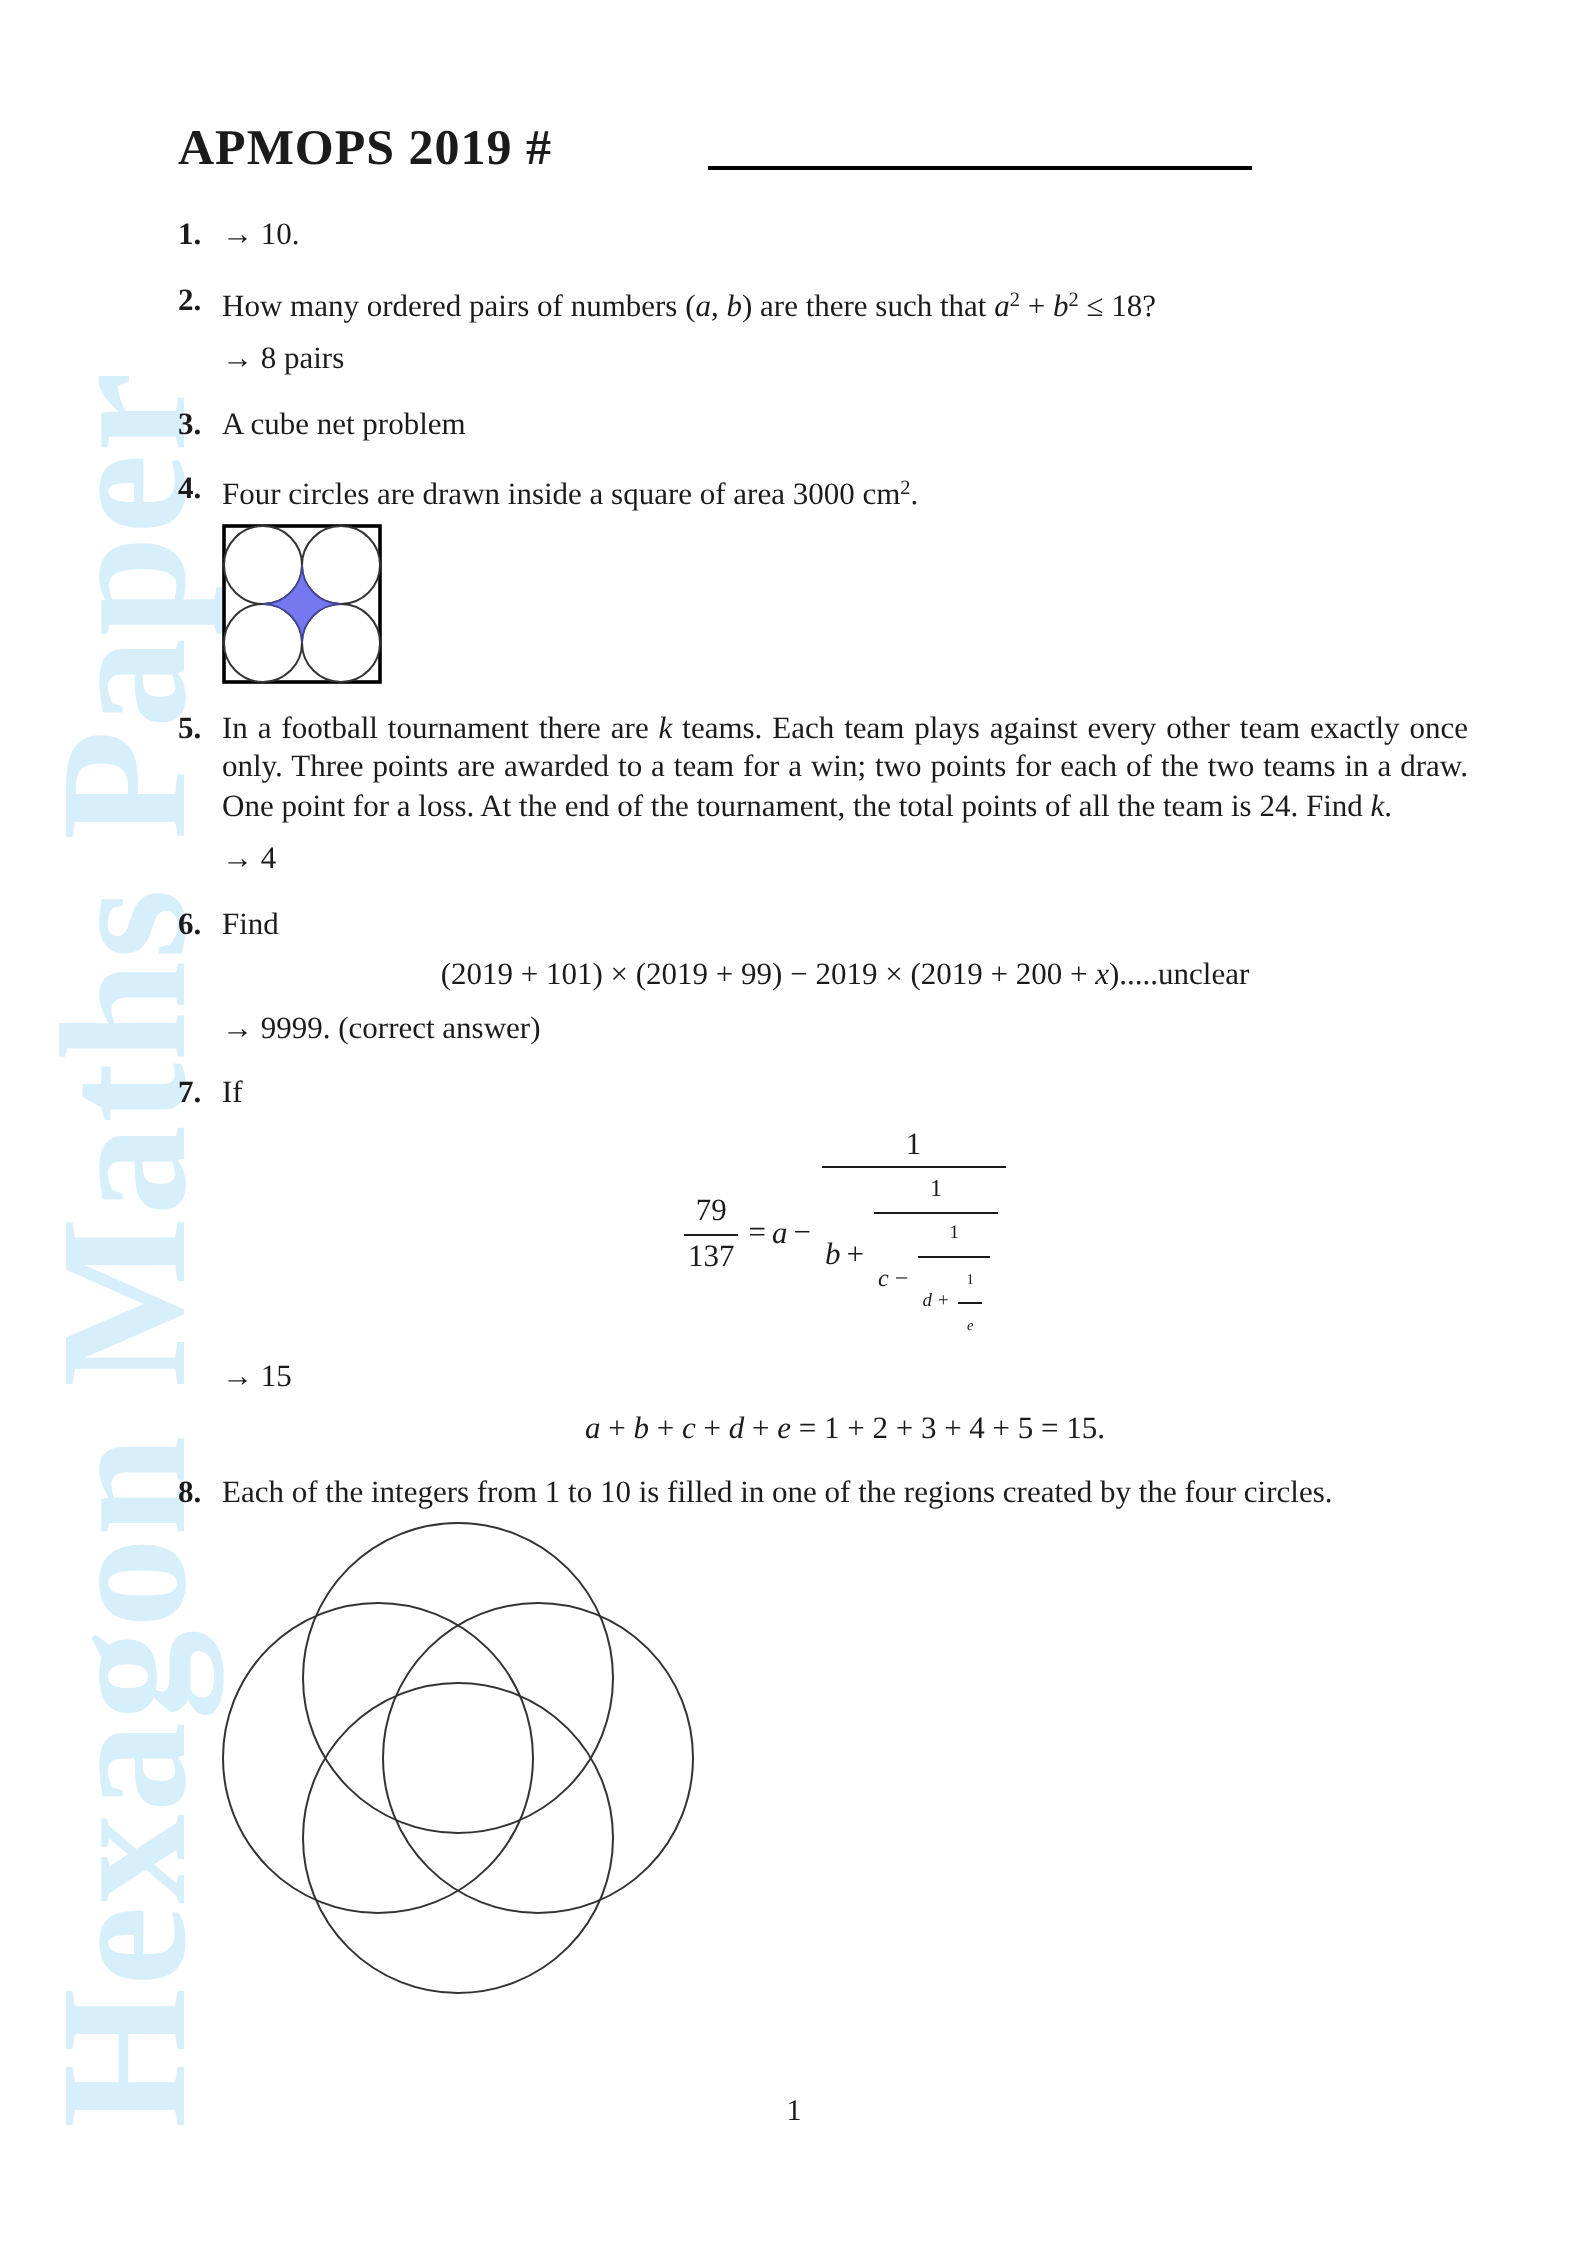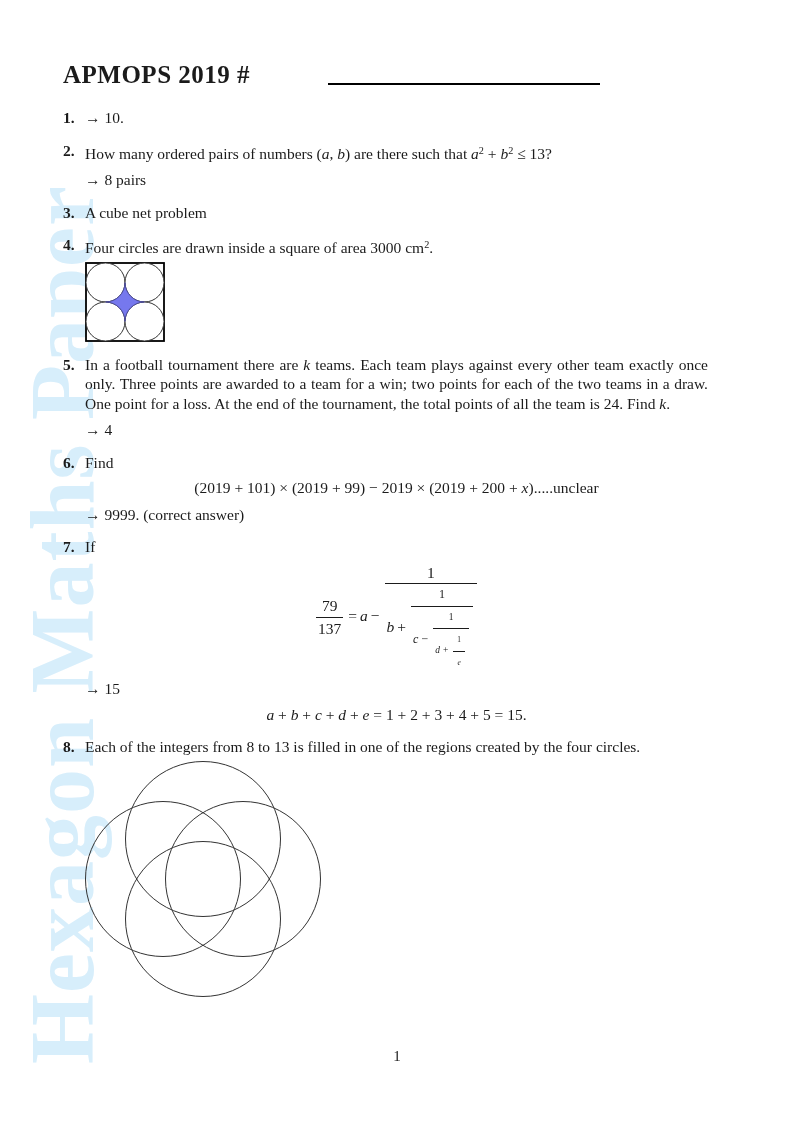--- a/index.html
+++ b/index.html
@@ -9,21 +9,21 @@
     font-family:"Liberation Serif","DejaVu Serif",serif;
     color:#1b1b1b; font-size:15.5px;
   }
   .watermark {
     position:absolute; left:18px; top:1064px;
     transform:rotate(-90deg); transform-origin:0 0;
     font-size:90px; font-weight:bold; line-height:1;
     letter-spacing:1px; white-space:nowrap;
     color:#d7eefb; z-index:0; user-select:none;
   }
-  .content { position:absolute; left:63px; top:60px; width:645px; z-index:1; }
+  .content { position:absolute; left:89px; top:60px; width:645px; z-index:1; }
   .header { display:flex; align-items:flex-end; margin-bottom:18px; }
   .title { font-size:25px; font-weight:bold; letter-spacing:0.5px; line-height:30px; }
   .rule { width:272px; border-bottom:2.5px solid #000; margin-left:78px; margin-bottom:5px; }
   .problem { position:relative; padding-left:22px; margin-bottom:13px; line-height:19.5px; }
   .pnum { position:absolute; left:0; top:0; font-weight:bold; }
   .answer { margin-top:7px; }
   .just { text-align:justify;margin-top:12px; }
   .eqline { text-align:center; margin:6px 0; }
   .m-i  { font-style:italic; }
   .m-oli{ font-style:italic; text-decoration:overline; }
@@ -51,21 +51,21 @@
       <span class="rule"></span>
     </div>
 
     <div class="problem">
       <span class="pnum">1.</span>
       <div class="answer">→ 10.</div>
     </div>
 
     <div class="problem">
       <span class="pnum">2.</span>
-      <div><span>How many ordered pairs of numbers (</span><span class="m-i">a</span><span>, </span><span class="m-i">b</span><span>) are there such that </span><span class="m-i">a</span><span class="m-sup">2</span><span> + </span><span class="m-i">b</span><span class="m-sup">2</span><span> ≤ 13?</span></div>
+      <div><span>How many ordered pairs of numbers (</span><span class="m-i">a</span><span>, </span><span class="m-i">b</span><span>) are there such that </span><span class="m-i">a</span><span class="m-sup">2</span><span> + </span><span class="m-i">b</span><span class="m-sup">2</span><span> ≤ 18?</span></div>
       <div class="answer">→ 8 pairs</div>
     </div>
 
     <div class="problem">
       <span class="pnum">3.</span>
       <div><span>A cube net problem</span></div>
     </div>
 
     <div class="problem">
       <span class="pnum">4.</span>
@@ -100,21 +100,21 @@
       <div class="eqline">
         <span class="frac"><span class="fnum">79</span><span class="fden">137</span></span><span class="op">=</span><span class="m-i">a</span><span class="op">−</span><span class="frac"><span class="fnum">1</span><span class="fden"><span class="m-i">b</span><span class="op">+</span><span class="frac"><span class="fnum">1</span><span class="fden"><span class="m-i">c</span><span class="op">−</span><span class="frac"><span class="fnum">1</span><span class="fden"><span class="m-i">d</span><span class="op">+</span><span class="frac"><span class="fnum">1</span><span class="fden m-i">e</span></span></span></span></span></span></span></span>
       </div>
 
       <div class="answer">→ 15</div>
       <div class="eqline"><span class="m-i">a</span><span> + </span><span class="m-i">b</span><span> + </span><span class="m-i">c</span><span> + </span><span class="m-i">d</span><span> + </span><span class="m-i">e</span><span> = 1 + 2 + 3 + 4 + 5 = 15.</span></div>
     </div>
 
     <div class="problem">
       <span class="pnum">8.</span>
-      <div><span>Each of the integers from 8 to 13 is filled in one of the regions created by the four circles.</span></div>
+      <div><span>Each of the integers from 1 to 10 is filled in one of the regions created by the four circles.</span></div>
       <svg class="fig8" width="236" height="236" viewBox="0 0 236 236">
         <circle cx="118" cy="78" r="77.5" fill="none" stroke="#333333" stroke-width="1"></circle>
         <circle cx="158" cy="118" r="77.5" fill="none" stroke="#333333" stroke-width="1"></circle>
         <circle cx="118" cy="158" r="77.5" fill="none" stroke="#333333" stroke-width="1"></circle>
         <circle cx="78" cy="118" r="77.5" fill="none" stroke="#333333" stroke-width="1"></circle>
       </svg>
     </div>
 
   </div>
 

